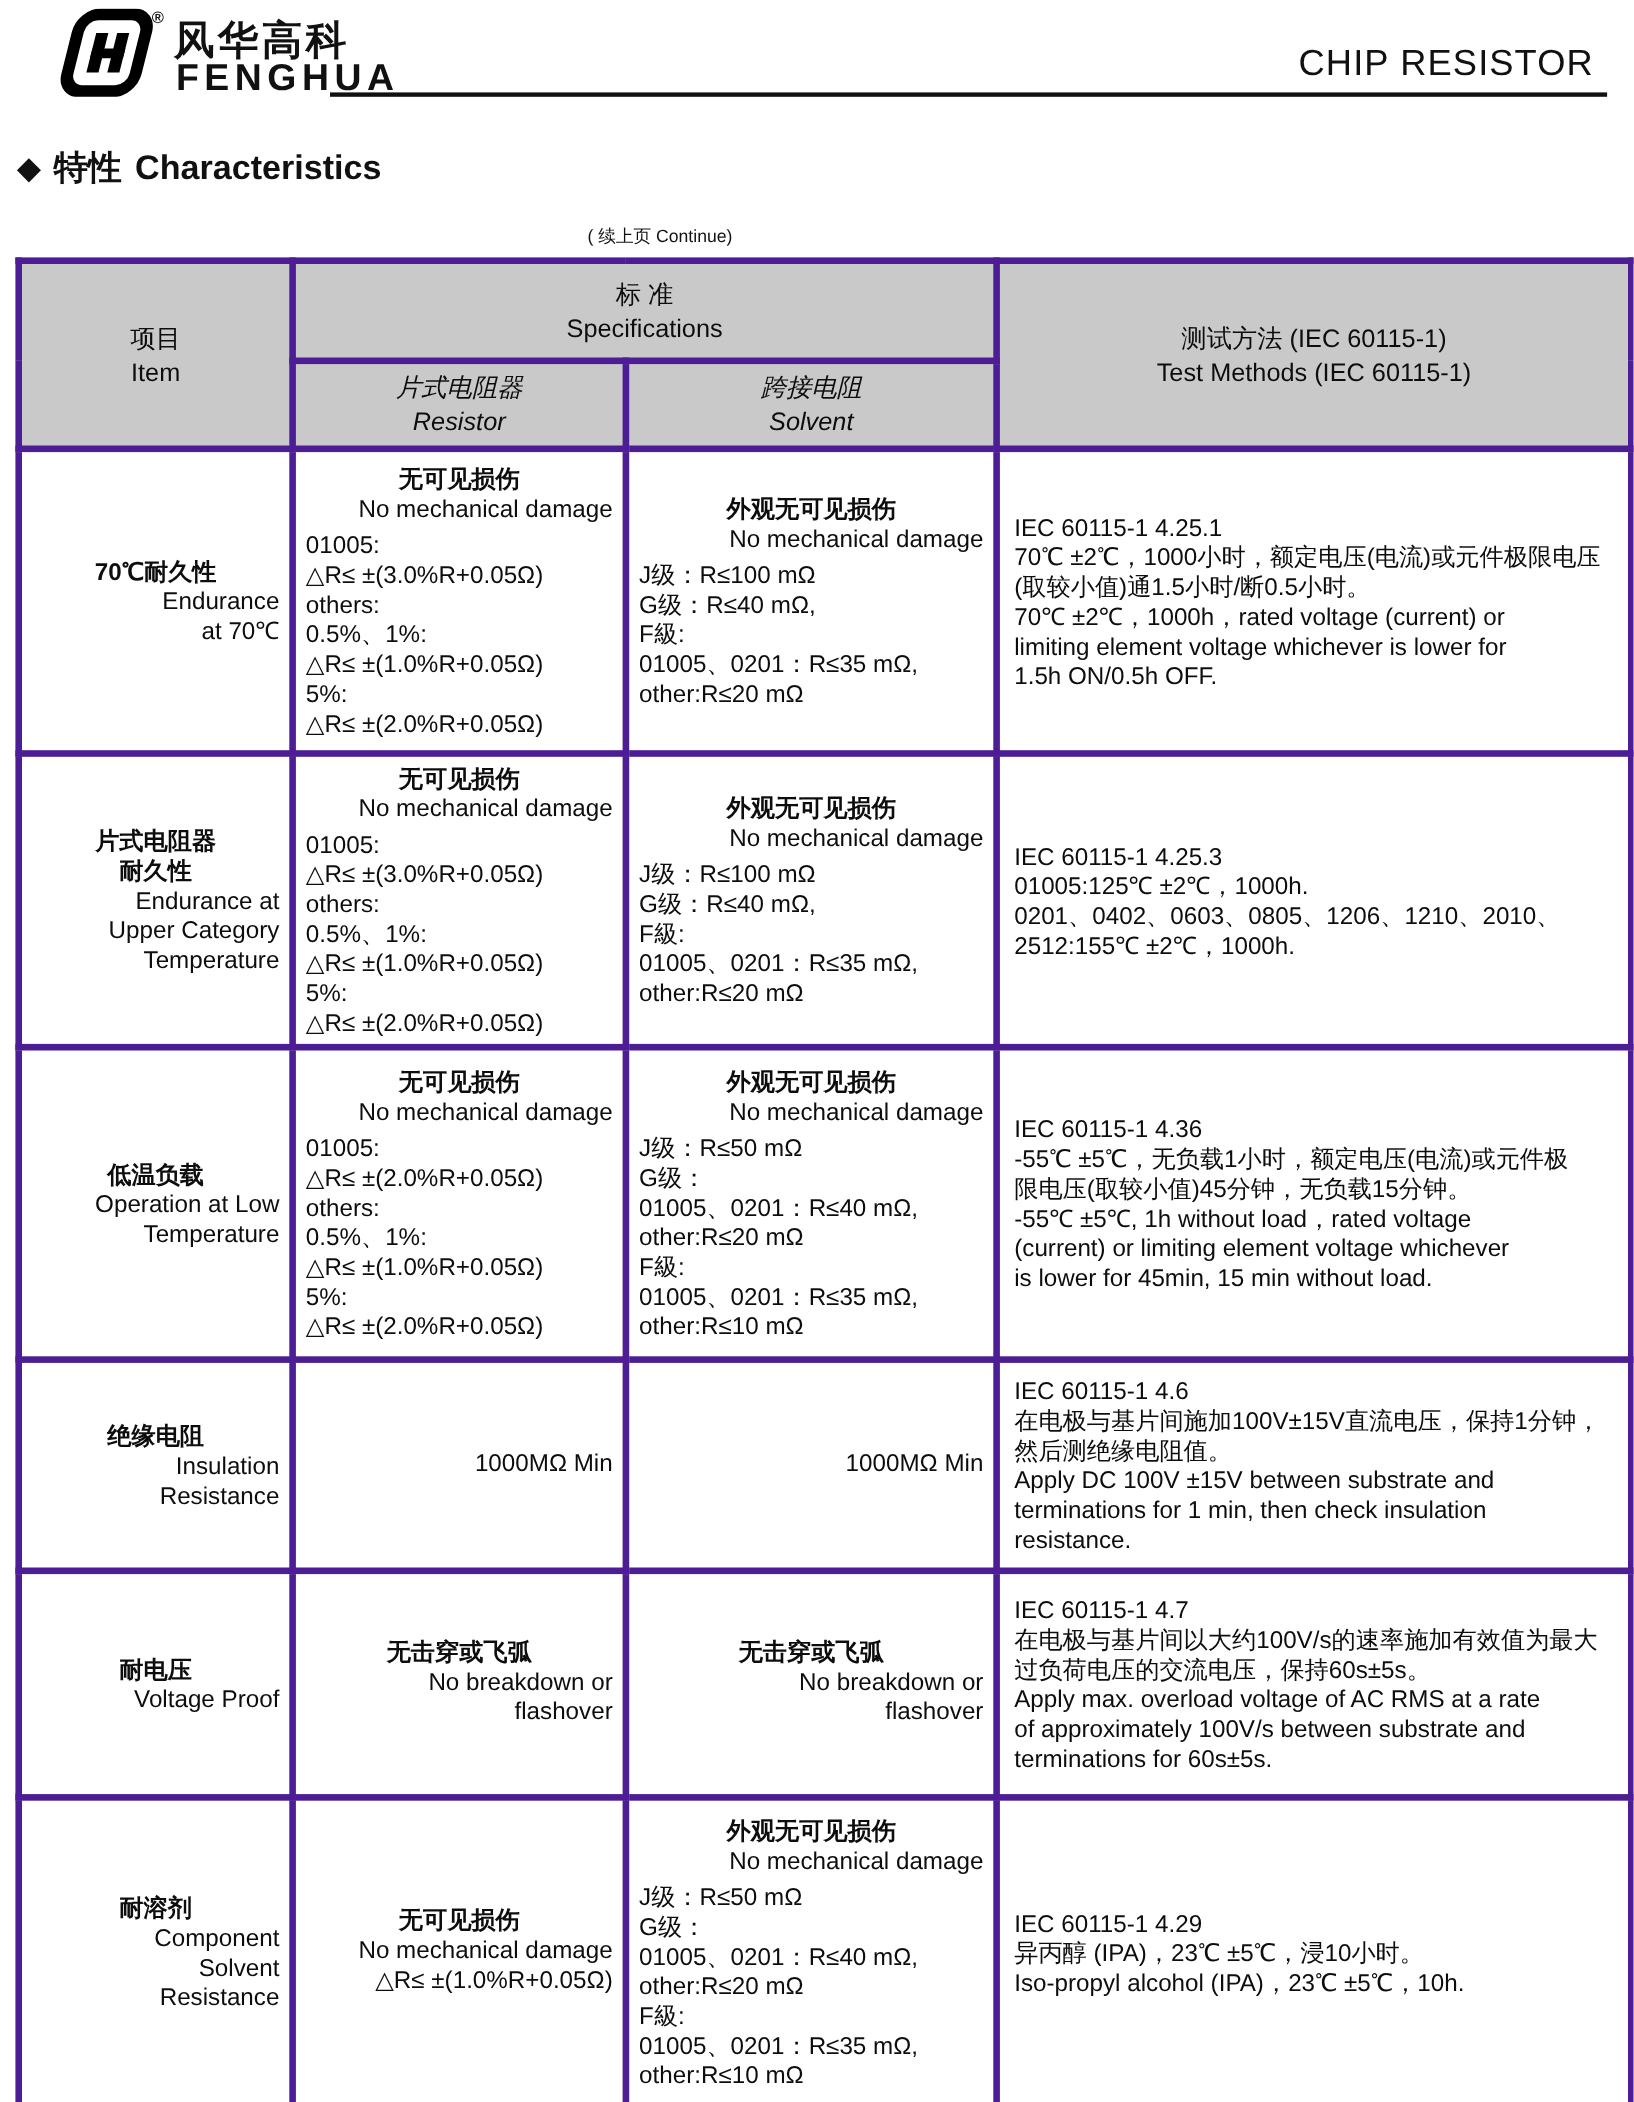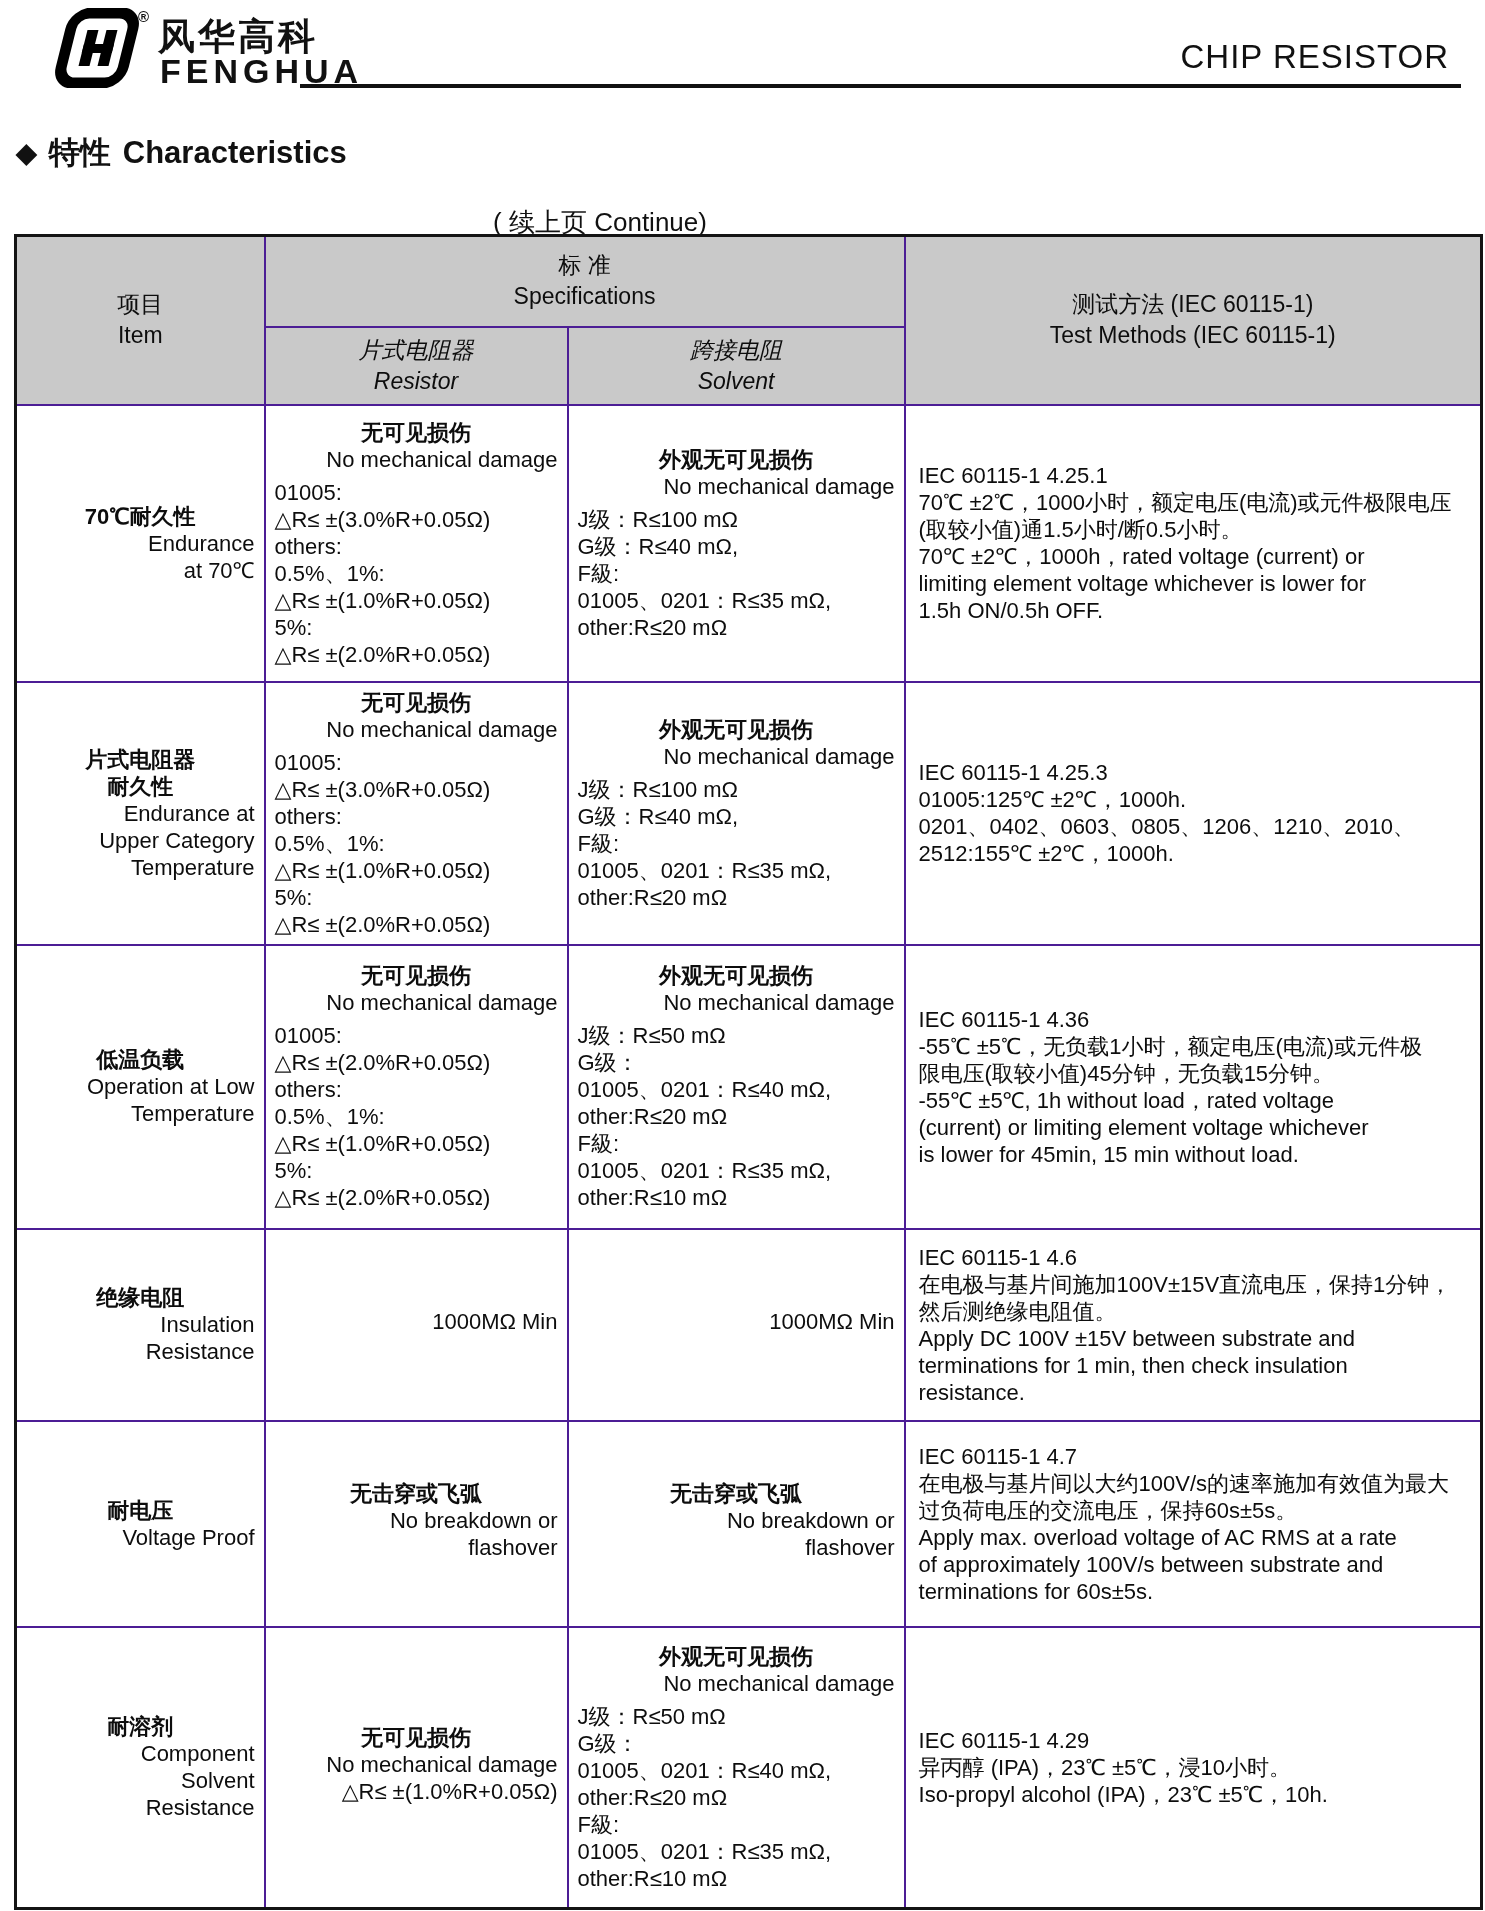--- a/index.html
+++ b/index.html
@@ -14,31 +14,31 @@
   .logo-mark{left:52px;top:8px;width:100px;height:80px;}
   .reg-mark{left:138px;top:8px;font-size:15px;font-weight:bold;}
   .brand-cn{left:158px;top:12px;font-size:37px;font-weight:bold;letter-spacing:3px;}
   .brand-en{left:160px;top:52px;font-size:34px;font-weight:bold;letter-spacing:5px;}
   .product-title{right:36px;top:38px;font-size:33px;letter-spacing:1px;}
   .header-rule{left:300px;right:24px;top:84px;height:4px;background:#111;}
 
   
   .section-title{left:16px;top:132px;font-size:31px;font-weight:bold;display:flex;align-items:center;gap:12px;}
   .diamond{font-size:27px;}
-  .continue-note{left:440px;top:205px;width:320px;text-align:center;font-size:26px;}
+  .continue-note{left:440px;top:205px;width:320px;text-align:center;font-size:16px;}
 
   
   table.spec{
     position:absolute;left:14px;top:234px;width:1466px;
     border-collapse:collapse;table-layout:fixed;
     border:3px solid #141414;
     font-size:22px;line-height:27px;color:#0d0d0d;
   }
   col.c-item{width:249px;} col.c-res{width:303px;} col.c-jump{width:337px;} col.c-test{width:577px;}
-  .spec th,.spec td{border:2px solid #4c1d95;padding:6px 9px;vertical-align:middle;}
+  .spec th,.spec td{border:6px solid #4c1d95;padding:6px 9px;vertical-align:middle;}
   .spec th{background:#c9c9c9;font-weight:normal;font-size:23px;line-height:31px;text-align:center;}
   .hrow1{height:91px;} .hrow2{height:78px;font-style:italic;}
   tr.r0{height:277px;} tr.r1{height:256px;} tr.r2{height:284px;}
   tr.r3{height:192px;} tr.r4{height:206px;} tr.r5{height:282px;}
 
   .grp.cn .line{font-weight:bold;text-align:center;}
   .grp.en .line{text-align:right;}
   .grp.left .line{text-align:left;}
   .grp.en + .grp.left{margin-top:6px;}
   td.item-cell .grp.en .line{font-weight:normal;}

